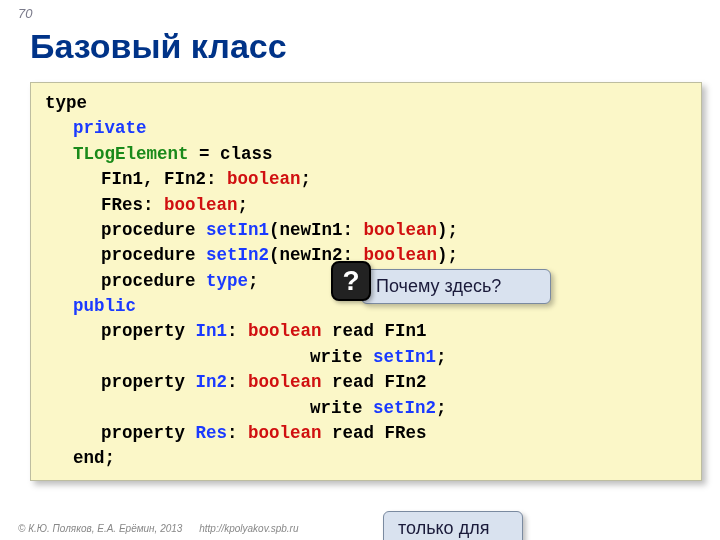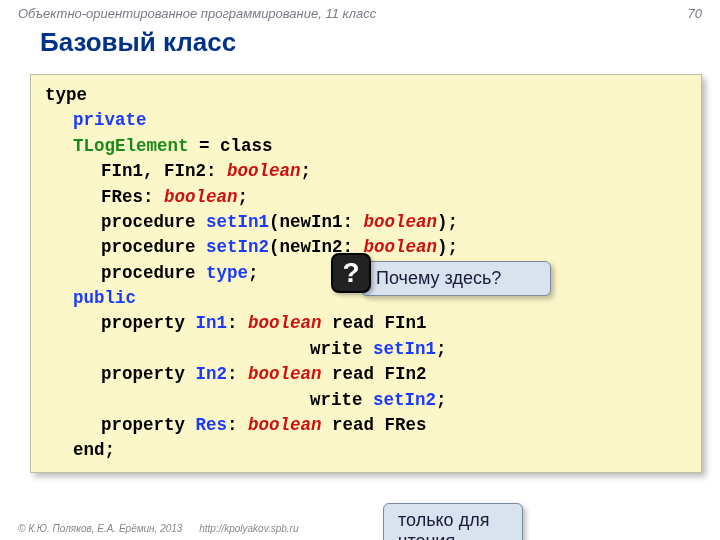--- a/index.html
+++ b/index.html
@@ -10,39 +10,39 @@
     position: relative;
     overflow: hidden;
   }
   .header-bar {
     display: flex; justify-content: space-between;
     padding: 6px 18px 2px 18px;
     font-size: 13px; font-style: italic;
     color: #7a7a8a;
   }
   .page-title {
-    font-size: 26px;
+    font-size: 34px;
     color: #003388;
-    padding: 4px 18px 4px 40px;
+    padding: 4px 18px 4px 30px;
   }
   .code-box {
     margin: 12px 18px 0 30px;
     background: #fbf7c8;
     border: 1px solid #bdbda0;
     box-shadow: 4px 4px 6px rgba(0,0,0,.25);
     padding: 8px 14px 8px 14px;
     font-family: "Courier New", monospace;
     font-size: 17.5px; font-weight: bold;
     line-height: 1.45;
     color: #000;
     position: relative;
   }
   .kw-green { color: #1a8a1a; }
   .kw-blue  { color: #1a3aff; }
-  .kw-red   { color: #d01010; font-style: italic; }
+  .kw-red   { color: #d01010; }
   .callout {
     position: absolute;
     background: #d9e2ef;
     border: 1px solid #7a8aa0;
     border-radius: 6px;
     padding: 6px 14px;
     font-family: Arial, sans-serif;
     font-weight: normal;
     font-size: 18px;
     color: #1a1a3a;
@@ -74,21 +74,20 @@
   }
   .footer a { color: #888; text-decoration: none; margin-left: 14px; }
   .indent1 { padding-left: 28px; display: block; }
   .indent2 { padding-left: 56px; display: block; }
   .indent-writes { padding-left: 265px; display:block; }
 </style>
 </head>
 <body>
 
 <div class="header-bar">
-  <span>Объектно-ориентированное программирование, 11 класс</span>
   <span>70</span>
 </div>
 
 <h1 class="page-title">Базовый класс</h1>
 
 <div class="code-box">
   <span>type</span>
   <span class="indent1 kw-blue">private</span>
   <span class="indent1">
     <span class="kw-green">TLogElement</span><span> = class</span>

